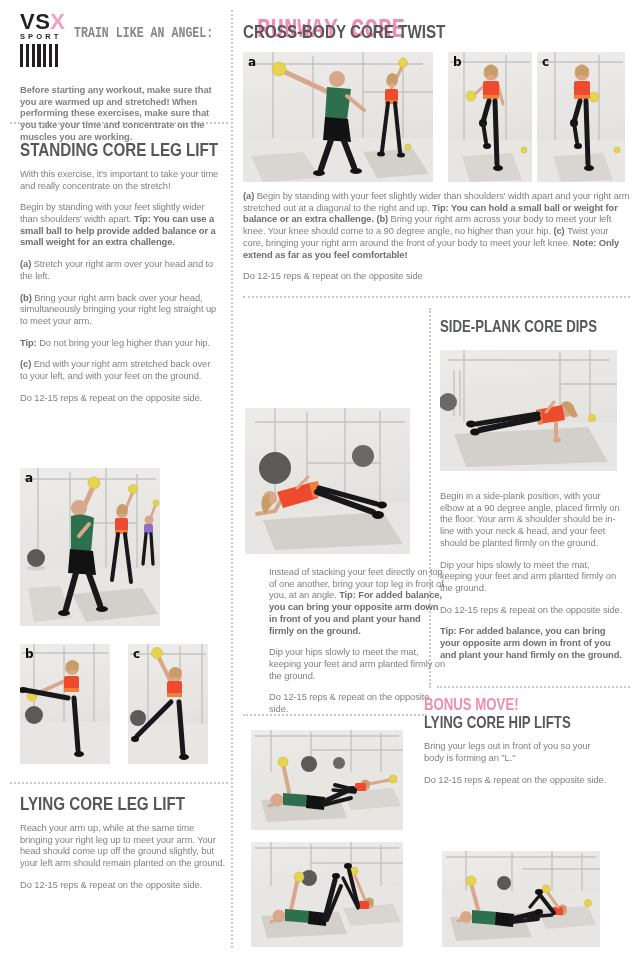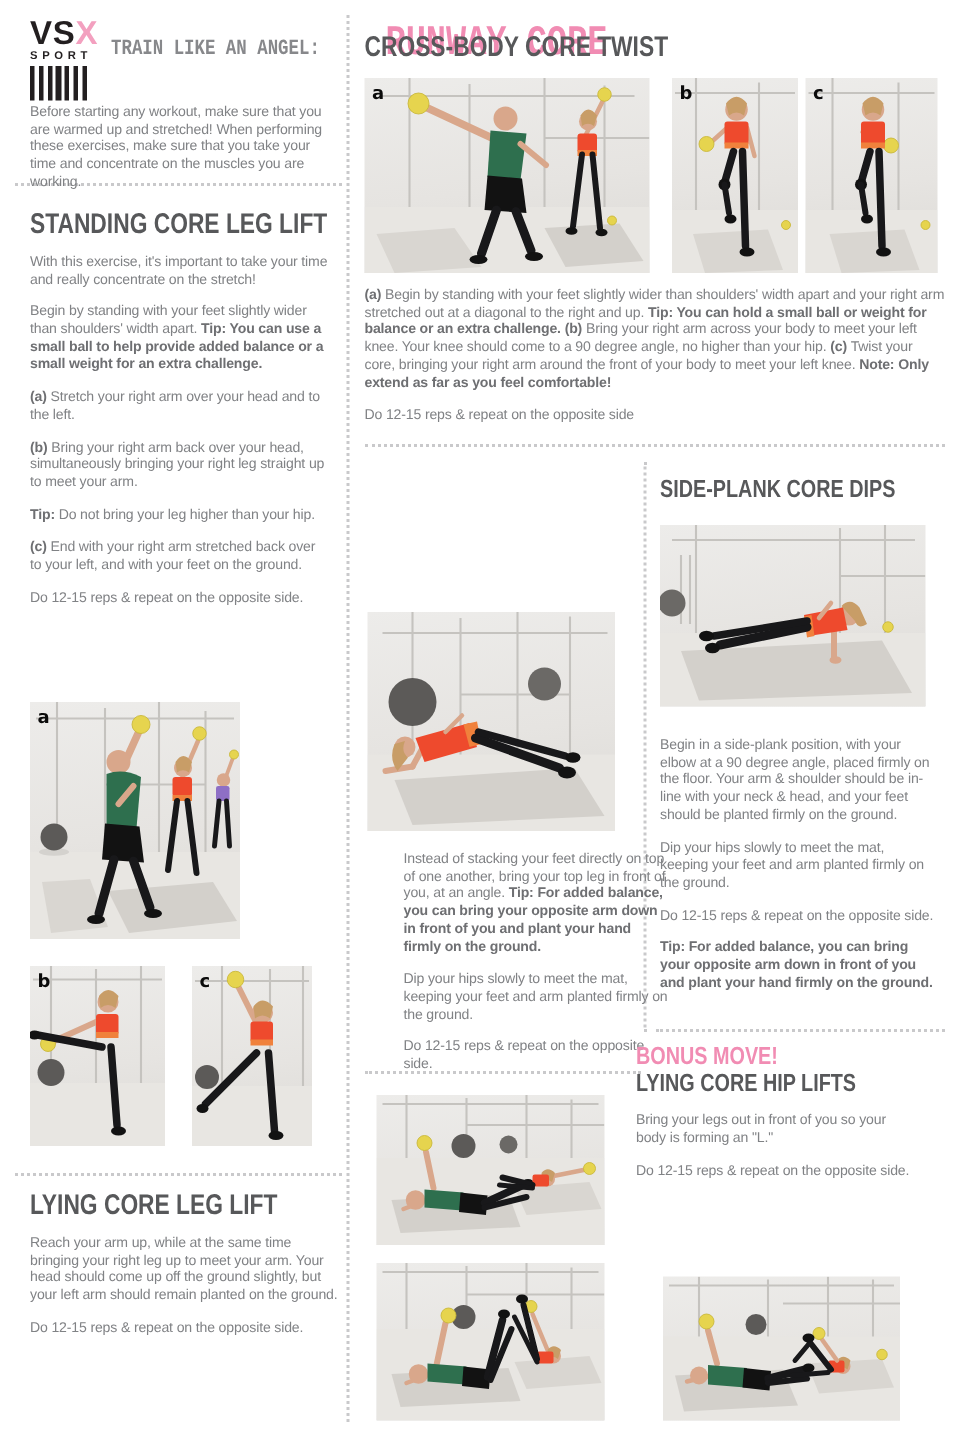--- a/index.html
+++ b/index.html
@@ -80,21 +80,21 @@
           <i></i>
           <i></i>
         </div>
     </div>
     <div style="padding-top:2px;font-family:Liberation Mono, monospace;">
       <div class="cond gray" style="font-size:14.5px;">TRAIN LIKE AN ANGEL:</div>
       <div class="cond pink" style="font-size:28px;margin-top:1px;">RUNWAY CORE</div>
     </div>
   </div>
 
-  <p class="abs p" style="left:20px;top:68px;width:200px;">Before starting any workout, make sure that you are warmed up and stretched! When performing these exercises, make sure that you take your time and concentrate on the muscles you are working.</p>
+  <p class="abs p" style="left:20px;top:84px;width:200px;font-weight:bold;">Before starting any workout, make sure that you are warmed up and stretched! When performing these exercises, make sure that you take your time and concentrate on the muscles you are working.</p>
 
   <div class="abs" style="left:20px;top:140px;width:199px;">
     <div class="cond h-sec">STANDING CORE LEG LIFT</div>
     <p class="p">With this exercise, it's important to take your time and really concentrate on the stretch!</p>
     <p class="p"><span>Begin by standing with your feet slightly wider than shoulders' width apart. </span><span class="bd">Tip: You can use a small ball to help provide added balance or a small weight for an extra challenge.</span></p>
     <p class="p"><span class="bd">(a) </span><span>Stretch your right arm over your head and to the left.</span></p>
     <p class="p"><span class="bd">(b) </span><span>Bring your right arm back over your head, simultaneously bringing your right leg straight up to meet your arm.</span></p>
     <p class="p"><span class="bd">Tip: </span><span>Do not bring your leg higher than your hip.</span></p>
     <p class="p"><span class="bd">(c) </span><span>End with your right arm stretched back over to your left, and with your feet on the ground.</span></p>
     <p class="p">Do 12-15 reps &amp; repeat on the opposite side.</p>

